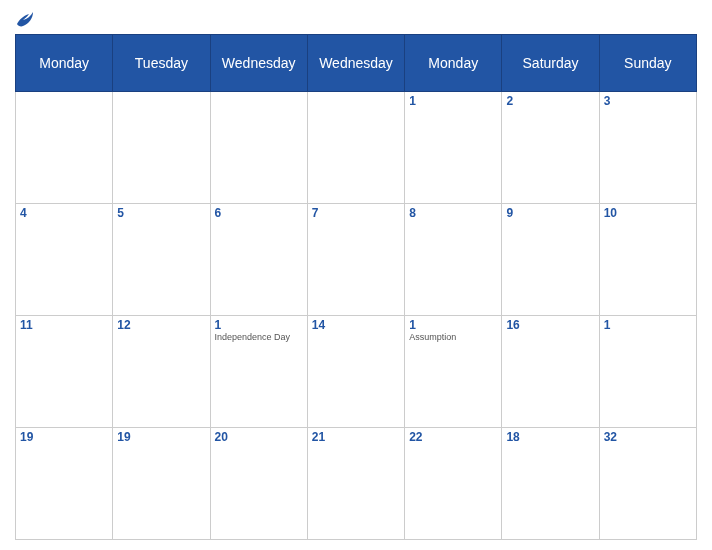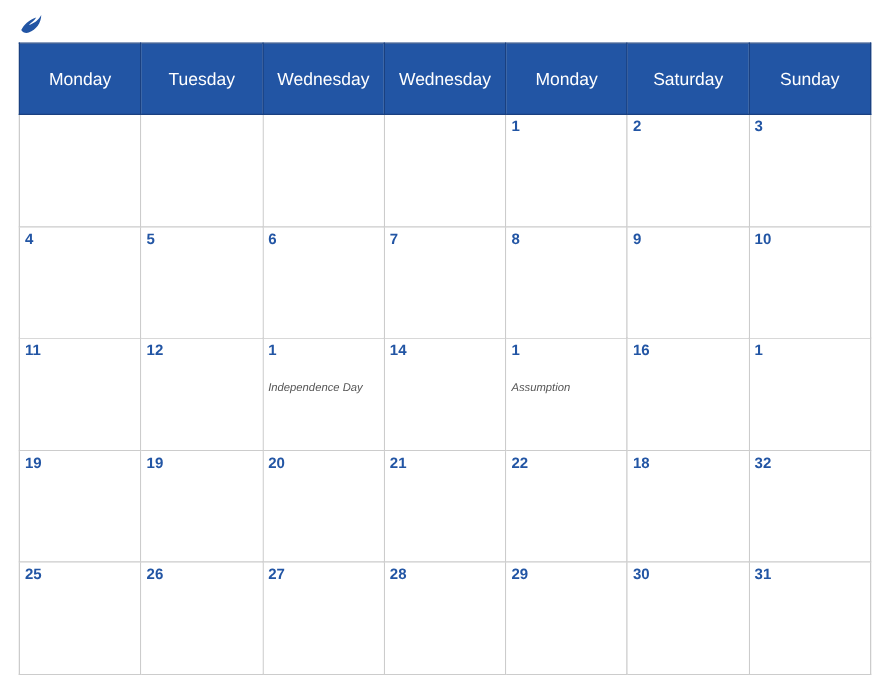--- a/index.html
+++ b/index.html
@@ -102,23 +102,22 @@
       display: block;
     }
 
     .empty-cell {
       background: #fff;
     }
 
     .holiday-label {
       font-size: 9px;
       color: #555;
-      margin-top: 18px;
+      margin-top: 0;
       display: block;
-      font-style: italic;
     }
 
     
     tbody tr td .day-number {
       color: #2255a4;
     }
 
     
     .week-row td {
       background: #fff;
@@ -239,38 +238,15 @@
           <td>
             <span class="day-number">22</span>
           </td>
           <td>
             <span class="day-number">18</span>
           </td>
           <td>
             <span class="day-number">32</span>
           </td>
         </tr>
-        <tr class="week-row">
-          <td>
-            <span class="day-number">25</span>
-          </td>
-          <td>
-            <span class="day-number">26</span>
-          </td>
-          <td>
-            <span class="day-number">27</span>
-          </td>
-          <td>
-            <span class="day-number">28</span>
-          </td>
-          <td>
-            <span class="day-number">29</span>
-          </td>
-          <td>
-            <span class="day-number">30</span>
-          </td>
-          <td>
-            <span class="day-number">31</span>
-          </td>
-        </tr>
       </tbody>
   </table>
 </div>
 
 </body></html>

